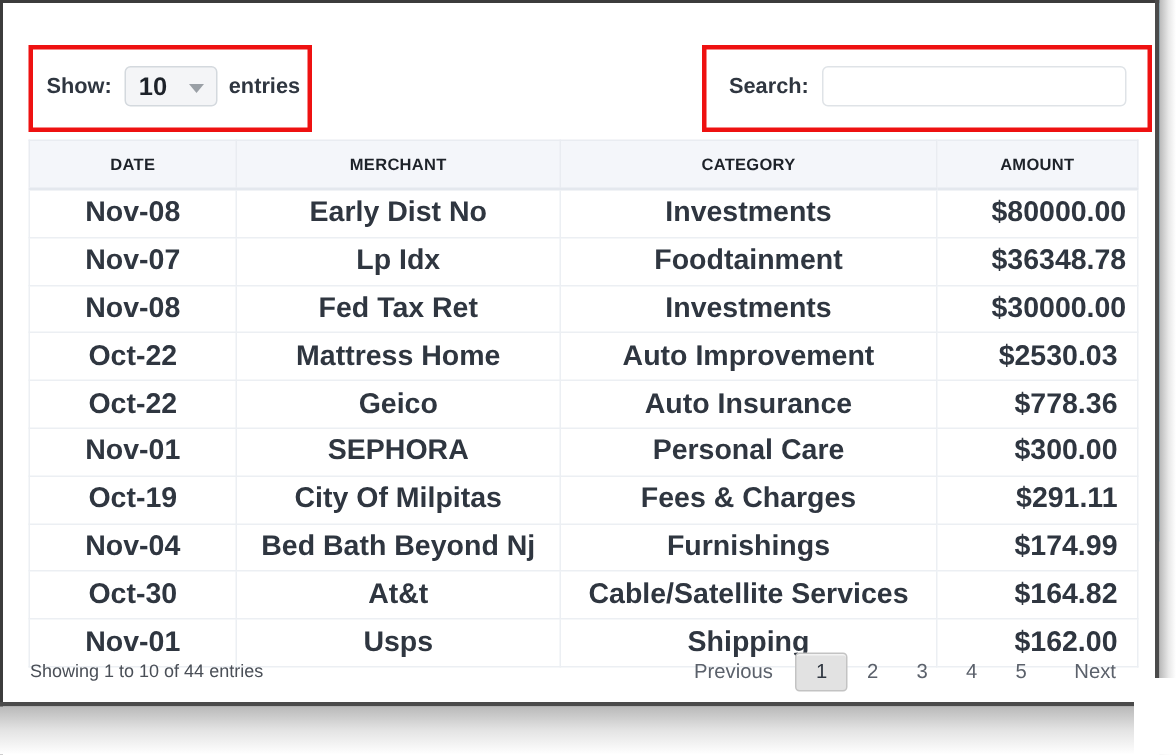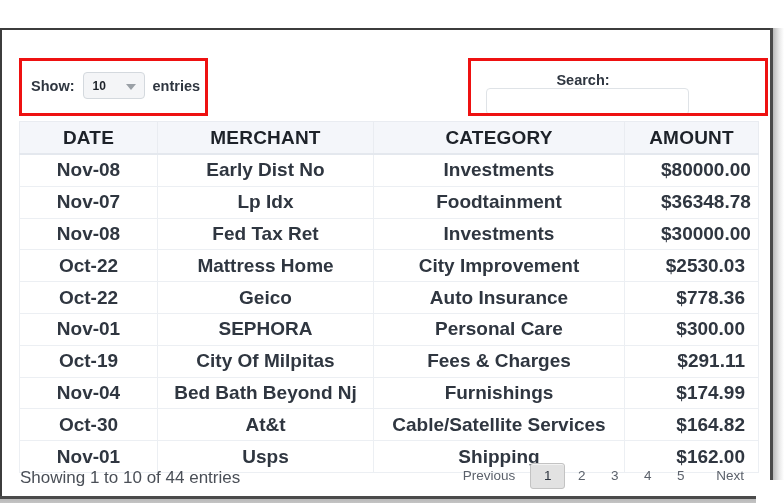--- a/index.html
+++ b/index.html
@@ -17,21 +17,20 @@
 
   
   #page-frame {
     position: absolute;
     left: 0;
     top: 0;
     width: 784px;
     height: 361px;
     background: #7dd3fc;
     box-sizing: border-box;
-    margin-top: 28px;
   }
   .edge-top {
     position: absolute;
     left: 0; top: 0;
     width: 773px; height: 2px;
     background: #3c3c3c;
   }
   .edge-left {
     position: absolute;
     left: 0; top: 0;
@@ -106,21 +105,21 @@
     width: 62px;
     height: 27px;
     border: 1px solid #d4d9de;
     border-radius: 4px;
     background: #f4f5f7;
     display: flex;
     align-items: center;
     box-sizing: border-box;
   }
   .length-select-value {
-    font-size: 12px;
+    font-size: 17px;
     font-weight: bold;
     color: #1d2229;
     padding-left: 9px;
   }
   .chev {
     position: absolute;
     right: 8px;
     top: 11px;
     width: 0; height: 0;
     border-left: 5px solid transparent;
@@ -128,21 +127,20 @@
     border-top: 6px solid #9aa0a6;
   }
   .length-suffix { margin-left: 8px; }
 
   .search-control {
     position: absolute;
     left: 484px;
     top: 42px;
     display: flex;
     align-items: center;
-    flex-direction: column;
   }
   .search-label {
     font-size: 14.5px;
     font-weight: bold;
     color: #2f3640;
     margin-right: 9px;
   }
   .search-input {
     width: 203px;
     height: 27px;
@@ -171,21 +169,21 @@
   table.dt col.c-merchant { width: 216px; }
   table.dt col.c-category { width: 251px; }
   table.dt col.c-amount   { width: 134px; }
 
   table.dt thead th {
     height: 29px;
     background: #f4f6fa;
     border: 1px solid #e9ecf1;
     border-bottom: 2px solid #e4e8ee;
     color: #1d2229;
-    font-size: 19px;
+    font-size: 11px;
     font-weight: bold;
     text-align: center;
     letter-spacing: 0.2px;
   }
   table.dt tbody td {
     height: 28.8px;
     border: 1px solid #eceff3;
     color: #2f3640;
     font-size: 19px;
     font-weight: bold;
@@ -197,21 +195,21 @@
     text-align: right;
     padding-right: 13px;
     padding-left: 36px;
   }
 
   
   .dt-info {
     position: absolute;
     left: 18px;
     top: 438px;
-    font-size: 17px;
+    font-size: 12px;
     color: #4a4f57;
   }
   .dt-paginate {
     position: absolute;
     right: 17px;
     top: 433px;
     display: flex;
     align-items: flex-end;
     font-size: 13.5px;
   }
@@ -299,21 +297,21 @@
         </tr>
         <tr>
           <td>Nov-08</td>
           <td>Fed Tax Ret</td>
           <td>Investments</td>
           <td class="amount">$30000.00</td>
         </tr>
         <tr>
           <td>Oct-22</td>
           <td>Mattress Home</td>
-          <td>City Improvement</td>
+          <td>Auto Improvement</td>
           <td class="amount">$2530.03</td>
         </tr>
         <tr>
           <td>Oct-22</td>
           <td>Geico</td>
           <td>Auto Insurance</td>
           <td class="amount">$778.36</td>
         </tr>
         <tr>
           <td>Nov-01</td>

